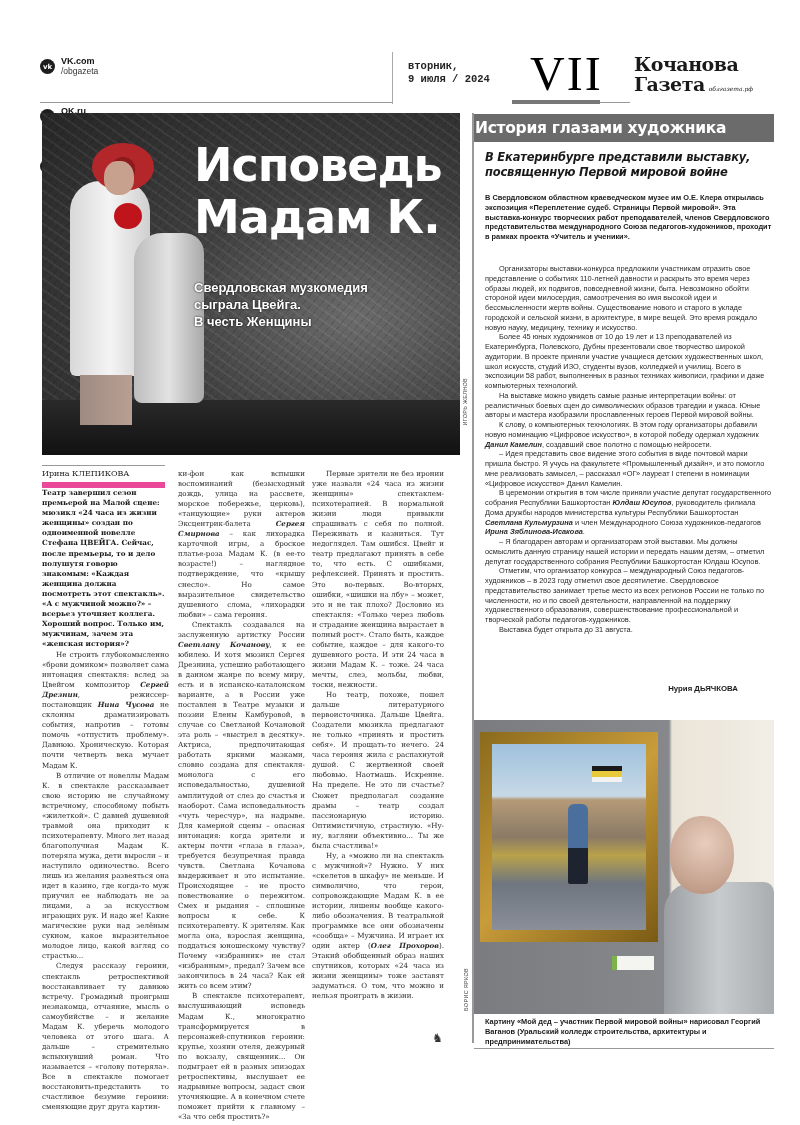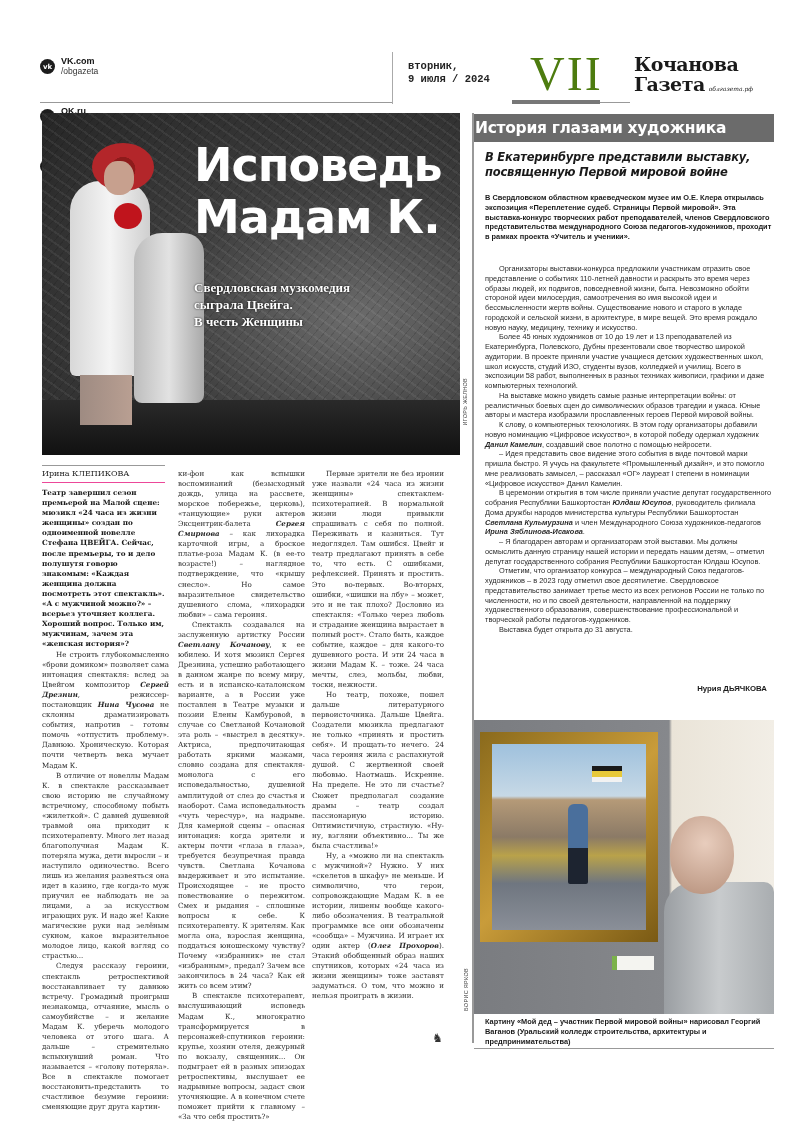--- a/index.html
+++ b/index.html
@@ -8,65 +8,65 @@
   
   .header { position: absolute; top: 52px; left: 40px; width: 720px; height: 58px; }
   .social { position: absolute; left: 0; top: 4px; display: flex; gap: 30px; flex-direction: column; }
   .soc { display: flex; align-items: flex-start; gap: 6px; }
   .soc-icon { width: 15px; height: 15px; border-radius: 50%; background: #1d1d1d; color: #fff; font-family: "DejaVu Sans", sans-serif; font-size: 7px; font-weight: bold; display: flex; align-items: center; justify-content: center; margin-top: 3px; }
   .soc-text { font-family: "Liberation Sans", sans-serif; font-size: 8.5px; line-height: 10px; color: #333; }
   .soc-text b { font-size: 9px; color: #111; }
   .hdr-line-left { position: absolute; left: 0; top: 50px; width: 352px; height: 1px; background: #999; }
   .hdr-vline { position: absolute; left: 352px; top: 0; width: 1px; height: 52px; background: #aaa; }
   .date { position: absolute; left: 368px; top: 8px; font-family: Liberation Mono, monospace; font-weight: bold; font-size: 10.5px; line-height: 13px; color: #222; }
-  .page-num { position: absolute; left: 490px; top: -6px; font-family: "Liberation Serif", serif; font-size: 48px; color: #4d7c0f; letter-spacing: 2px; }
+  .page-num { position: absolute; left: 490px; top: -6px; font-family: "Liberation Serif", serif; font-size: 48px; color: #000000; letter-spacing: 2px; }
   .page-num-bar { position: absolute; left: 472px; top: 48px; width: 88px; height: 4px; background: #777; }
   .page-num-line { position: absolute; left: 560px; top: 50px; width: 30px; height: 1px; background: #999; }
   .logo { position: absolute; left: 594px; top: 2px; font-family: "DejaVu Serif", serif; font-weight: bold; font-size: 19px; line-height: 20px; color: #1a1a1a; letter-spacing: -0.5px; }
   .logo small { font-size: 6px; font-weight: normal; font-style: italic; letter-spacing: 0; margin-left: 4px; }
 
   
   .hero { position: absolute; left: 42px; top: 113px; width: 418px; height: 342px; overflow: hidden;
     background:
       radial-gradient(ellipse at 75% 60%, #6b6b6b 0%, #3e3e3e 45%, #262626 100%); }
   .hero-tex { position: absolute; inset: 0; background:
       repeating-linear-gradient(35deg, rgba(255,255,255,0.06) 0 2px, transparent 2px 9px),
       repeating-linear-gradient(-50deg, rgba(0,0,0,0.12) 0 1px, transparent 1px 7px); }
   .hero-floor { position: absolute; left: 0; right: 0; bottom: 0; height: 55px; background: linear-gradient(#2a2a2a, #111); }
   .fig-woman { position: absolute; left: 28px; top: 68px; width: 80px; height: 195px; background: linear-gradient(90deg,#d8d8d8,#f4f4f4,#cfcfcf); border-radius: 30px 30px 6px 6px; }
   .fig-hat { position: absolute; left: 50px; top: 30px; width: 62px; height: 48px; border-radius: 50%; background: radial-gradient(circle at 50% 55%, #8e1b1b 0 30%, #b3262a 31% 100%); }
   .fig-head { position: absolute; left: 62px; top: 48px; width: 30px; height: 34px; border-radius: 45%; background: #c7a08e; }
   .fig-roses { position: absolute; left: 72px; top: 90px; width: 28px; height: 26px; border-radius: 50%; background: #c0141c; }
   .fig-man { position: absolute; left: 92px; top: 120px; width: 70px; height: 170px; background: linear-gradient(90deg,#bdbdbd,#e2e2e2,#a9a9a9); border-radius: 28px 20px 8px 8px; }
   .fig-legs { position: absolute; left: 38px; top: 262px; width: 52px; height: 50px; background: linear-gradient(90deg,#9e8b82, #b99f92); }
   .hero-title { position: absolute; left: 152px; top: 26px; font-family: "DejaVu Sans", sans-serif; font-weight: bold; font-size: 46px; line-height: 52px; color: #fff; letter-spacing: -1px; }
-  .hero-sub { position: absolute; left: 152px; top: 166px; font-family: Liberation Serif, serif; font-weight: bold; font-size: 13px; line-height: 17px; color: #fff; text-shadow: 0 0 2px #000; }
+  .hero-sub { position: absolute; left: 152px; top: 166px; font-family: Liberation Sans, sans-serif; font-weight: bold; font-size: 13px; line-height: 17px; color: #fff; text-shadow: 0 0 2px #000; }
   .credit-v { position: absolute; font-family: "Liberation Sans", sans-serif; font-size: 5.5px; color: #444; writing-mode: vertical-rl; transform: rotate(180deg); letter-spacing: 0.3px; }
 
   
-  .byline { position: absolute; left: 42px; top: 465px; width: 123px; border-top: 1px solid #999; border-bottom: 1px solid #ec4899; padding: 3px 0 4px; font-family: "DejaVu Serif", serif; font-size: 8px; color: #222; }
+  .byline { position: absolute; left: 42px; top: 465px; width: 123px; border-top: 1px solid #999; border-bottom: 6px solid #ec4899; padding: 3px 0 4px; font-family: "DejaVu Serif", serif; font-size: 8px; color: #222; }
   .lead { position: absolute; left: 42px; top: 488px; width: 125px; font-family: "DejaVu Serif", serif; font-weight: bold; font-size: 7.2px; line-height: 10.1px; color: #1a1a1a; }
   .col { position: absolute; width: 127px; font-family: "DejaVu Serif", serif; font-size: 7.1px; line-height: 10.05px; color: #2a2a2a; text-align: justify; hyphens: auto; }
   .col p { text-indent: 14px; }
   .col p.cont { text-indent: 0; }
   .col b { font-weight: bold; font-style: italic; }
   .c1 { left: 42px; top: 650px; }
   .c2 { left: 178px; top: 469px; }
   .c3 { left: 312px; top: 469px; width: 132px; }
   .end-mark { position: absolute; left: 432px; top: 1031px; font-family: "DejaVu Sans", sans-serif; font-size: 12px; color: #333; }
 
   
   .rbox-border { position: absolute; left: 472px; top: 113px; width: 2px; height: 930px; background: #999; }
   .rubric { position: absolute; left: 474px; top: 114px; width: 300px; height: 28px; background: #6b6b6b; color: #fff; font-family: "DejaVu Sans", sans-serif; font-weight: bold; font-size: 15.5px; line-height: 28px; padding-left: 1px; letter-spacing: -0.3px; }
   .r-title { position: absolute; left: 485px; top: 150px; width: 290px; font-family: "DejaVu Sans", sans-serif; font-weight: bold; font-size: 11.5px; line-height: 15px; color: #1a1a1a; letter-spacing: -0.2px; font-style: italic; }
   .r-lead { position: absolute; left: 485px; top: 193px; width: 288px; font-family: "Liberation Sans", sans-serif; font-weight: bold; font-size: 7.4px; line-height: 9.8px; color: #1a1a1a; }
   .r-body { position: absolute; left: 485px; top: 264px; width: 288px; font-family: "Liberation Sans", sans-serif; font-size: 7.4px; line-height: 9.75px; color: #2a2a2a; }
   .r-body p { text-indent: 14px; }
   .r-body b { font-style: italic; font-weight: bold; }
-  .r-author { position: absolute; left: 485px; top: 684px; width: 282px; text-align: right; font-family: "Liberation Sans", sans-serif; font-weight: bold; font-size: 7.8px; color: #1a1a1a; }
+  .r-author { position: absolute; left: 456px; top: 684px; width: 282px; text-align: right; font-family: "Liberation Sans", sans-serif; font-weight: bold; font-size: 7.8px; color: #1a1a1a; }
 
   .photo2 { position: absolute; left: 474px; top: 720px; width: 300px; height: 294px; background: linear-gradient(90deg, #7a7c80 0%, #86888c 65%, #eae4d8 66%, #f2eee6 100%); overflow: hidden; }
   .frame { position: absolute; left: 6px; top: 12px; width: 178px; height: 210px; background: linear-gradient(135deg,#8a6a1c,#c99c3a,#7a5a14); padding: 12px; }
   .canvas { width: 100%; height: 100%; background: linear-gradient(#9fc1dd 0%, #c7d9e6 28%, #b59a78 30%, #8b7a66 50%, #b9a24a 60%, #6f7680 75%, #8a8f98 100%); position: relative; }
   .soldier { position: absolute; left: 76px; top: 60px; width: 20px; height: 80px; background: linear-gradient(#4a6f9c 0 55%, #1d2430 55% 100%); border-radius: 6px 6px 2px 2px; }
   .flag { position: absolute; left: 100px; top: 22px; width: 30px; height: 16px; background: linear-gradient(#1a1a1a 0 33%, #e7c93a 33% 66%, #f2f2f2 66%); }
   .label-card { position: absolute; left: 138px; top: 236px; width: 42px; height: 14px; background: #f4f4f0; border-left: 5px solid #7bb24a; }
   .man { position: absolute; left: 190px; top: 96px; width: 110px; height: 200px; }
   .man-head { position: absolute; left: 6px; top: 0; width: 64px; height: 78px; border-radius: 48%; background: radial-gradient(circle at 55% 35%, #e8cdbd, #b58f7a); }
   .man-body { position: absolute; left: 0; top: 66px; width: 110px; height: 140px; background: linear-gradient(90deg,#9a9ea2,#c8cbcd,#a9adb0); border-radius: 30px 10px 0 0; }

